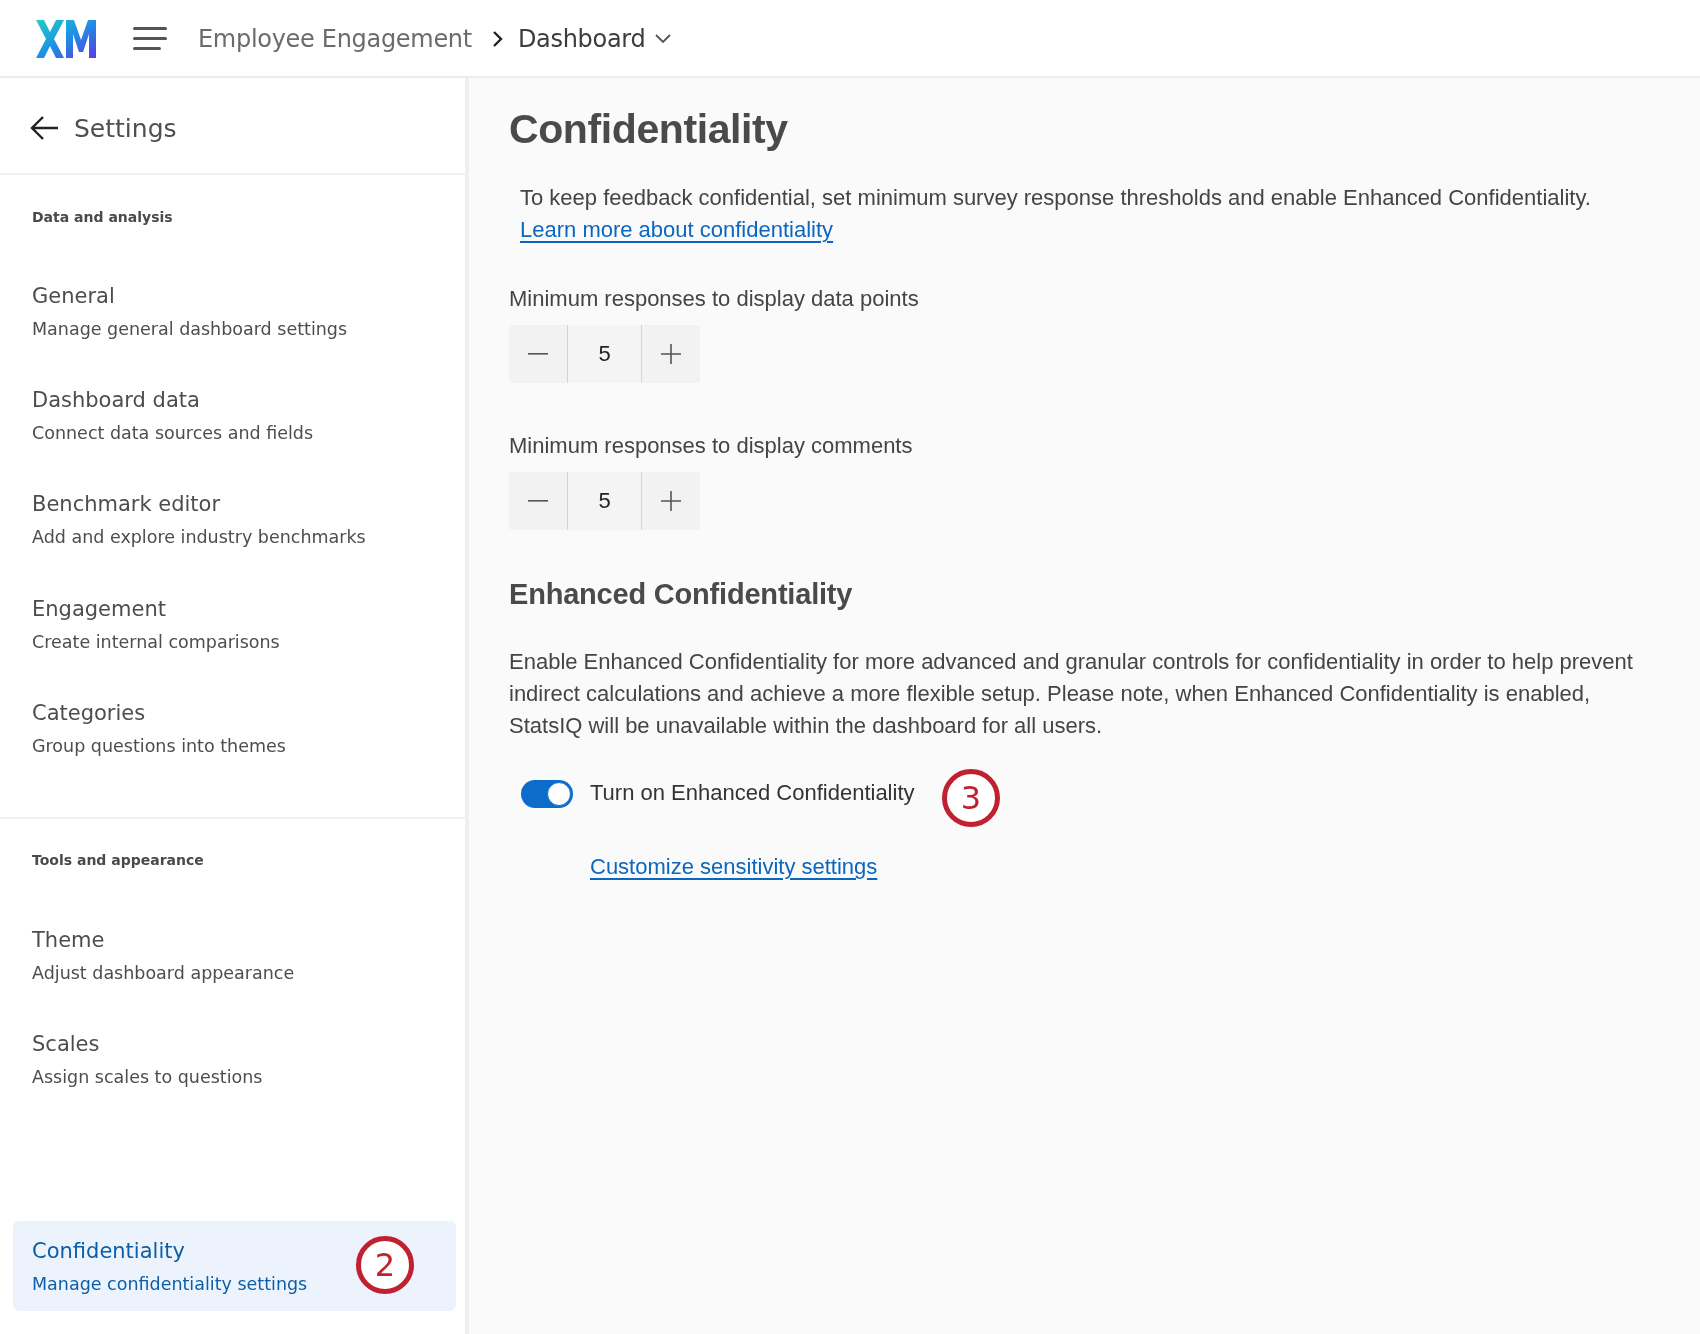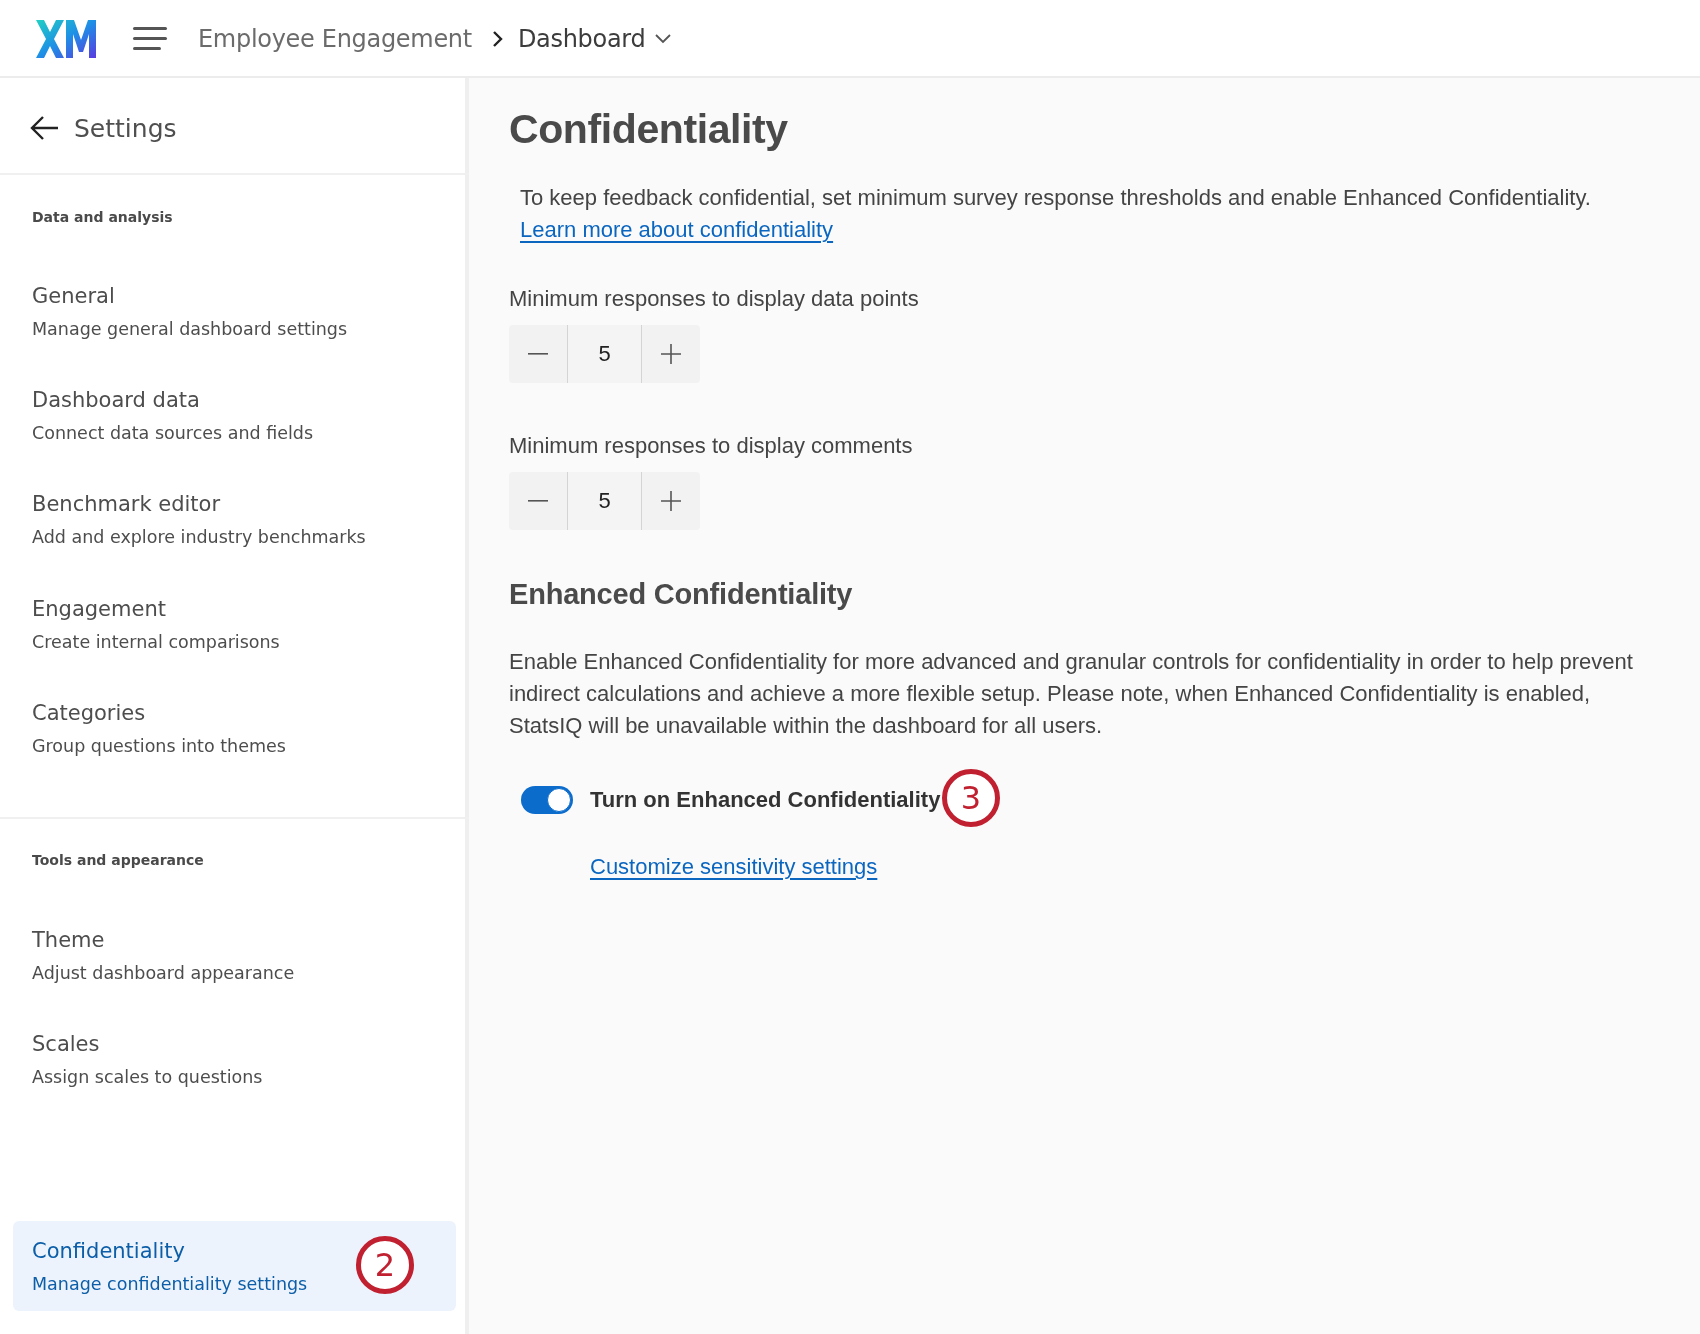--- a/index.html
+++ b/index.html
@@ -36,21 +36,21 @@
   .main { position: absolute; left: 473px; top: 78px; width: 1227px; height: 1256px; background: #fafafa; }
   .page-title { position: absolute; left: 36px; top: 28px; font-size: 41px; color: #4a4a4a; letter-spacing: -0.4px; }
   .intro { position: absolute; left: 47px; top: 104px; width: 1100px; font-size: 22px; line-height: 32px; color: #444; }
   .intro a, .link { color: #0b66c0; text-decoration: underline; text-underline-offset: 4px; cursor: pointer; }
   .field-label { position: absolute; left: 36px; font-size: 22px; color: #444; }
   .stepper { position: absolute; left: 36px; width: 191px; height: 58px; display: flex; background: #f2f2f2; border-radius: 4px; }
   .stepper .btn { width: 58px; height: 58px; display: flex; align-items: center; justify-content: center; cursor: pointer; }
   .stepper .val { width: 75px; height: 58px; border-left: 1px solid #d4d4d4; border-right: 1px solid #d4d4d4; background: #f4f4f4; display: flex; align-items: center; justify-content: center; font-size: 22px; color: #222; }
   .section-heading { position: absolute; left: 36px; top: 500px; font-size: 29px; color: #4a4a4a; letter-spacing: -0.2px; }
   .desc { position: absolute; left: 36px; top: 568px; width: 1130px; font-size: 22px; line-height: 32px; color: #444; }
-  .toggle-row { position: absolute; left: 48px; top: 702px; display: flex; align-items: center; height: 40px; font-weight: bold; }
+  .toggle-row { position: absolute; left: 48px; top: 702px; display: flex; height: 40px; }
   .toggle { width: 52px; height: 28px; background: #0b6ccc; border-radius: 14px; position: relative; cursor: pointer; }
   .toggle .knob { position: absolute; right: 2px; top: 2px; width: 24px; height: 24px; border-radius: 50%; background: #fff; border: 1px solid #0b6ccc; }
   .toggle-label { margin-left: 17px; font-size: 22px; color: #333; }
   .customize { position: absolute; left: 117px; top: 776px; font-size: 22px; }
 </style>
 </head>
 <body>
 
 <div class="header">
   <svg class="logo" viewBox="0 0 60 38">

